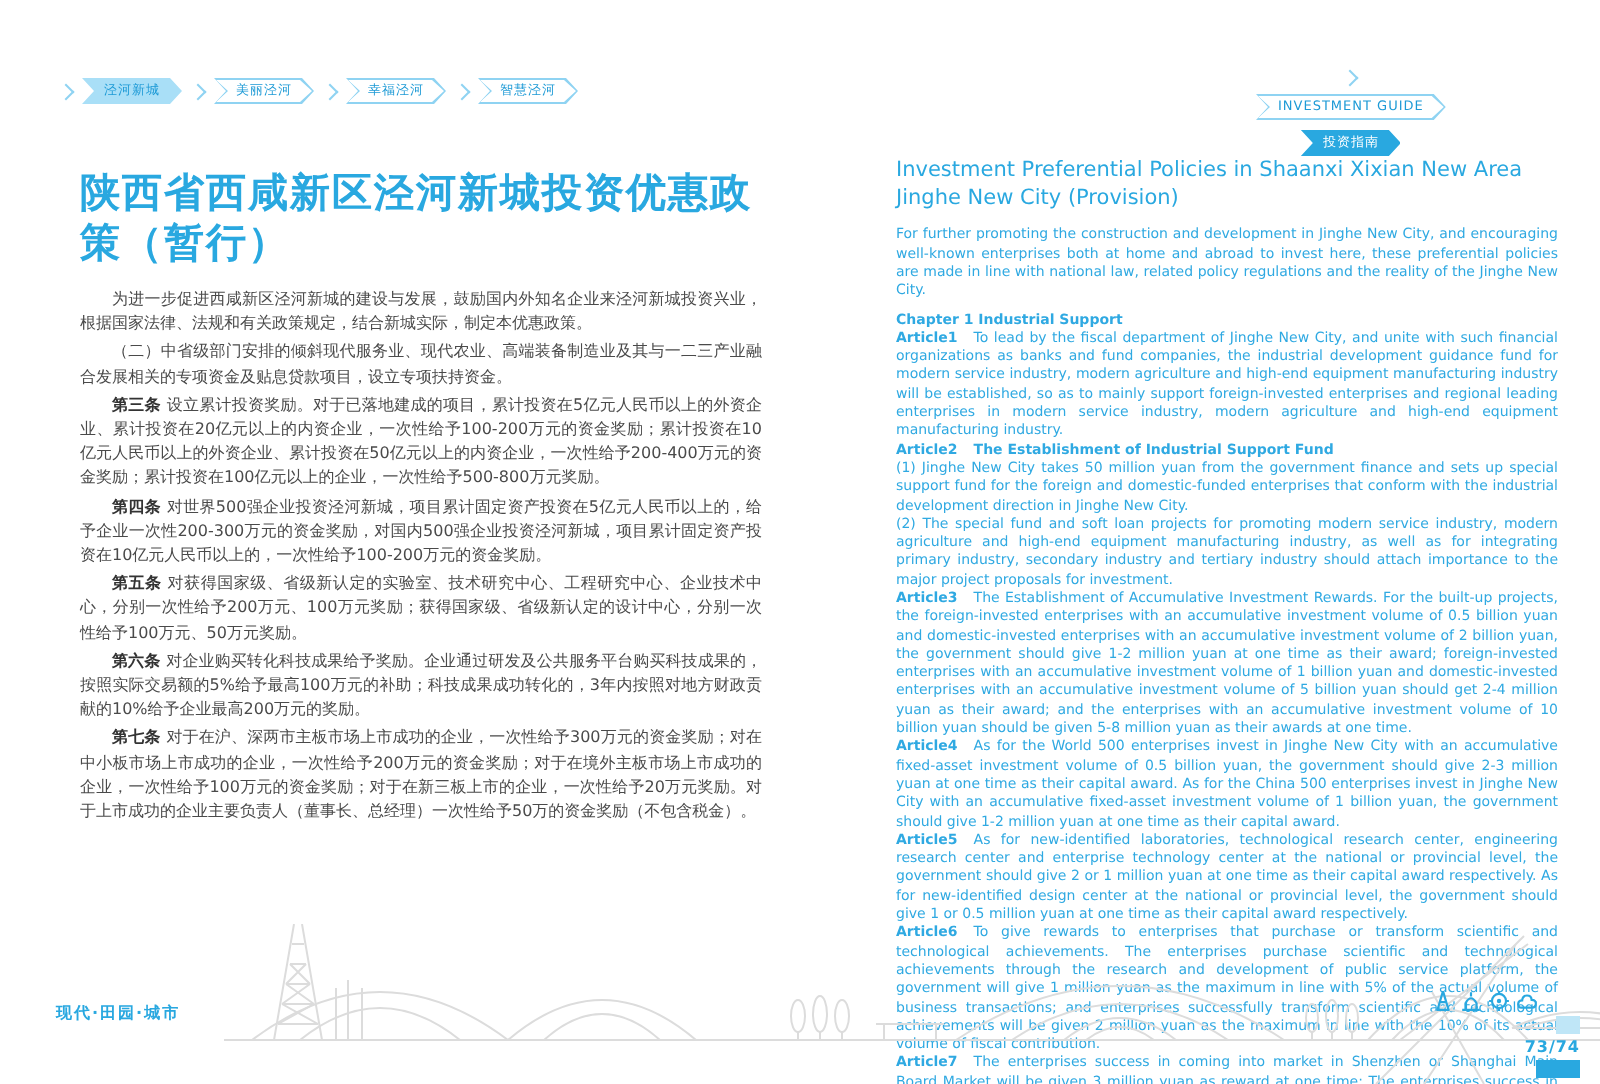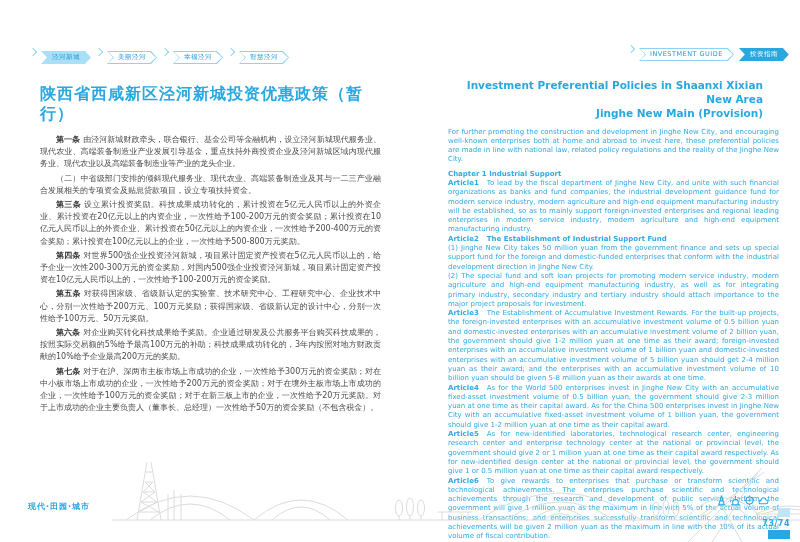--- a/index.html
+++ b/index.html
@@ -4,48 +4,47 @@
 <style>
   html,body{margin:0;padding:0;}
   body{
     width:800px;height:542px;position:relative;overflow:hidden;
     background:#ffffff;
     font-family:"DejaVu Sans","Liberation Sans",sans-serif;
   }
   
   .crumbs{position:absolute;display:flex;align-items:center;gap:5px;}
   .crumbs-left{left:30px;top:39px;}
-  .crumbs-right{left:628px;top:36px;}
+  .crumbs-right{left:628px;top:36px;flex-direction:column;}
   .sep{width:5px;height:5px;border-top:1.5px solid #8fd3f2;border-right:1.5px solid #8fd3f2;
        transform:rotate(45deg);flex:0 0 auto;}
   .tab{
     position:relative;height:13px;line-height:13px;padding:0 11px;
     font-size:6.5px;letter-spacing:.5px;color:#1d9ad6;background:#8fd3f2;white-space:nowrap;
     clip-path:polygon(0 0,calc(100% - 6px) 0,100% 50%,calc(100% - 6px) 100%,0 100%,6px 50%);
-    margin-top:12px;
   }
   .tab i{position:absolute;inset:1px;background:#fff;
     clip-path:polygon(0 0,calc(100% - 6px) 0,100% 50%,calc(100% - 6px) 100%,0 100%,6px 50%);}
   .tab span{position:relative;z-index:1;}
   .tab.filled{background:#a9dff7;}
   .tab.solid{background:#29a8e0;color:#ffffff;}
   
   .page-left{position:absolute;left:40px;top:84px;width:341px;}
   .title-zh{
-    margin:0 0 10px 0;font-size:16px;font-weight:bold;color:#29a8e0;
+    margin:0 0 10px 0;font-size:20px;font-weight:bold;color:#29a8e0;
     letter-spacing:1px;line-height:1.25;
   }
   .zh{font-size:8px;color:#4a4a4a;line-height:12.2px;text-align:justify;}
   .zh p{margin:0 0 2px 0;text-indent:2em;}
   .chapter-zh{font-weight:bold;color:#333;margin:10px 0 3px 0 !important;}
   .lbl-zh{font-weight:bold;color:#333;}
   .lbl-zh:not(:empty){margin-right:3px;}
   
   .page-right{position:absolute;left:448px;top:78px;width:331px;}
-  .title-en{margin:0 16px 7px 0;font-size:10.5px;font-weight:bold;color:#29a8e0;line-height:1.35;text-align:right;}
+  .title-en{margin:0 3px 7px 0;font-size:10.5px;font-weight:normal;color:#29a8e0;line-height:1.35;}
   .en{font-size:7px;color:#2fa9e2;line-height:9.3px;text-align:justify;}
   .en p{margin:0;}
   .chapter-en{font-weight:bold;margin-top:5px !important;}
   .lbl-en{font-weight:bold;}
   .lbl-en:not(:empty){margin-right:8px;}
   .bold-line{font-weight:bold;}
   
   .skyline{position:absolute;left:0;bottom:0;width:800px;height:80px;pointer-events:none;}
   .slogan{position:absolute;left:28px;top:501px;font-size:8px;font-weight:bold;
     color:#29a8e0;letter-spacing:1px;}
@@ -86,34 +85,34 @@
     <span>INVESTMENT GUIDE</span>
   </div>
   <div class="tab solid">
     <span>投资指南</span>
   </div>
 </div>
 
 <div class="page-left">
   <h1 class="title-zh">陕西省西咸新区泾河新城投资优惠政策（暂行）</h1>
   <div class="zh">
-    <p><span class="lbl-zh">第一条</span><span>由泾河新城财政牵头，联合银行、基金公司等金融机构，设立泾河新城现代服务业、现代农业、高端装备制造业产业发展引导基金，重点扶持外商投资企业及泾河新城区域内现代服务业、现代农业以及高端装备制造业等产业的龙头企业。</span></p>
+    <p>为进一步促进西咸新区泾河新城的建设与发展，鼓励国内外知名企业来泾河新城投资兴业，根据国家法律、法规和有关政策规定，结合新城实际，制定本优惠政策。</p>
     <p><span class="lbl-zh"></span><span>（二）中省级部门安排的倾斜现代服务业、现代农业、高端装备制造业及其与一二三产业融合发展相关的专项资金及贴息贷款项目，设立专项扶持资金。</span></p>
-    <p><span class="lbl-zh">第三条</span><span>设立累计投资奖励。科技成果成功转化的，累计投资在5亿元人民币以上的外资企业、累计投资在20亿元以上的内资企业，一次性给予100-200万元的资金奖励；累计投资在10亿元人民币以上的外资企业、累计投资在50亿元以上的内资企业，一次性给予200-400万元的资金奖励；累计投资在100亿元以上的企业，一次性给予500-800万元奖励。</span></p>
+    <p><span class="lbl-zh">第三条</span><span>设立累计投资奖励。对于已落地建成的项目，累计投资在5亿元人民币以上的外资企业、累计投资在20亿元以上的内资企业，一次性给予100-200万元的资金奖励；累计投资在10亿元人民币以上的外资企业、累计投资在50亿元以上的内资企业，一次性给予200-400万元的资金奖励；累计投资在100亿元以上的企业，一次性给予500-800万元奖励。</span></p>
     <p><span class="lbl-zh">第四条</span><span>对世界500强企业投资泾河新城，项目累计固定资产投资在5亿元人民币以上的，给予企业一次性200-300万元的资金奖励，对国内500强企业投资泾河新城，项目累计固定资产投资在10亿元人民币以上的，一次性给予100-200万元的资金奖励。</span></p>
     <p><span class="lbl-zh">第五条</span><span>对获得国家级、省级新认定的实验室、技术研究中心、工程研究中心、企业技术中心，分别一次性给予200万元、100万元奖励；获得国家级、省级新认定的设计中心，分别一次性给予100万元、50万元奖励。</span></p>
     <p><span class="lbl-zh">第六条</span><span>对企业购买转化科技成果给予奖励。企业通过研发及公共服务平台购买科技成果的，按照实际交易额的5%给予最高100万元的补助；科技成果成功转化的，3年内按照对地方财政贡献的10%给予企业最高200万元的奖励。</span></p>
     <p><span class="lbl-zh">第七条</span><span>对于在沪、深两市主板市场上市成功的企业，一次性给予300万元的资金奖励；对在中小板市场上市成功的企业，一次性给予200万元的资金奖励；对于在境外主板市场上市成功的企业，一次性给予100万元的资金奖励；对于在新三板上市的企业，一次性给予20万元奖励。对于上市成功的企业主要负责人（董事长、总经理）一次性给予50万的资金奖励（不包含税金）。</span></p>
   </div>
 </div>
 
 <div class="page-right">
   <h2 class="title-en">
     <span style="display:block">Investment Preferential Policies in Shaanxi Xixian New Area</span>
-    <span style="display:block">Jinghe New Main (Provision)</span>
+    <span style="display:block">Jinghe New City (Provision)</span>
   </h2>
   <div class="en">
     <p>For further promoting the construction and development in Jinghe New City, and encouraging well-known enterprises both at home and abroad to invest here, these preferential policies are made in line with national law, related policy regulations and the reality of the Jinghe New City.</p>
     <p class="chapter-en">Chapter 1 Industrial Support</p>
     <p><span class="lbl-en">Article1</span><span>To lead by the fiscal department of Jinghe New City, and unite with such financial organizations as banks and fund companies, the industrial development guidance fund for modern service industry, modern agriculture and high-end equipment manufacturing industry will be established, so as to mainly support foreign-invested enterprises and regional leading enterprises in modern service industry, modern agriculture and high-end equipment manufacturing industry.</span></p>
     <p class="bold-line"><span class="lbl-en">Article2</span><span>The Establishment of Industrial Support Fund</span></p>
     <p><span class="lbl-en"></span><span>(1) Jinghe New City takes 50 million yuan from the government finance and sets up special support fund for the foreign and domestic-funded enterprises that conform with the industrial development direction in Jinghe New City.</span></p>
     <p><span class="lbl-en"></span><span>(2) The special fund and soft loan projects for promoting modern service industry, modern agriculture and high-end equipment manufacturing industry, as well as for integrating primary industry, secondary industry and tertiary industry should attach importance to the major project proposals for investment.</span></p>
     <p><span class="lbl-en">Article3</span><span>The Establishment of Accumulative Investment Rewards. For the built-up projects, the foreign-invested enterprises with an accumulative investment volume of 0.5 billion yuan and domestic-invested enterprises with an accumulative investment volume of 2 billion yuan, the government should give 1-2 million yuan at one time as their award; foreign-invested enterprises with an accumulative investment volume of 1 billion yuan and domestic-invested enterprises with an accumulative investment volume of 5 billion yuan should get 2-4 million yuan as their award; and the enterprises with an accumulative investment volume of 10 billion yuan should be given 5-8 million yuan as their awards at one time.</span></p>
     <p><span class="lbl-en">Article4</span><span>As for the World 500 enterprises invest in Jinghe New City with an accumulative fixed-asset investment volume of 0.5 billion yuan, the government should give 2-3 million yuan at one time as their capital award. As for the China 500 enterprises invest in Jinghe New City with an accumulative fixed-asset investment volume of 1 billion yuan, the government should give 1-2 million yuan at one time as their capital award.</span></p>

